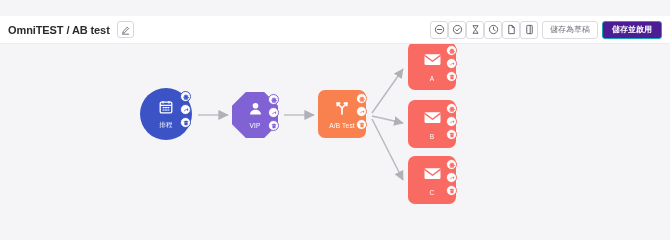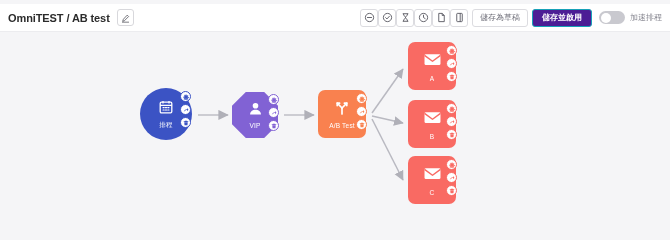--- a/index.html
+++ b/index.html
@@ -5,21 +5,21 @@
   * { box-sizing: border-box; margin: 0; padding: 0; }
   html, body {
     width: 670px; height: 204px;
     overflow: hidden;
     font-family: "Liberation Sans", "DejaVu Sans", sans-serif;
   }
   body { background: #f5f5f7; position: relative; }
 
   
   .header {
-    position: absolute; top: 4px; left: 0;
+    position: absolute; top: 16px; left: 0;
     width: 670px; height: 28px;
     background: #ffffff;
     display: flex; align-items: center;
     padding: 0 8px;
     border-bottom: 1px solid #ececef;
     z-index: 10;
   }
   .breadcrumb {
     font-size: 11px;
     font-weight: bold;
@@ -197,26 +197,20 @@
         <svg width="11" height="11" viewBox="0 0 16 16" fill="none" stroke="#55555e" stroke-width="1.3" stroke-linejoin="round">
           <rect x="4" y="2" width="8" height="12" rx="1"></rect>
             <path d="M9 2v12"></path>
         </svg>
       </span>
     </div>
 
     <div class="txt-btn">儲存為草稿</div>
     <div class="txt-btn primary">儲存並啟用</div>
 
-    <div class="toggle-wrap">
-      <div class="toggle">
-        <div class="knob"></div>
-      </div>
-      <span class="toggle-label">加速排程</span>
-    </div>
   </div>
 </div>
 
 <div class="canvas">
 
   <svg class="edges" viewBox="0 0 670 176">
     <defs>
       <marker id="arw" markerWidth="7" markerHeight="7" refX="6" refY="3.2" orient="auto">
         <path d="M0,0 L6.5,3.2 L0,6.4 z" fill="#b0b0b8"></path>
       </marker>

